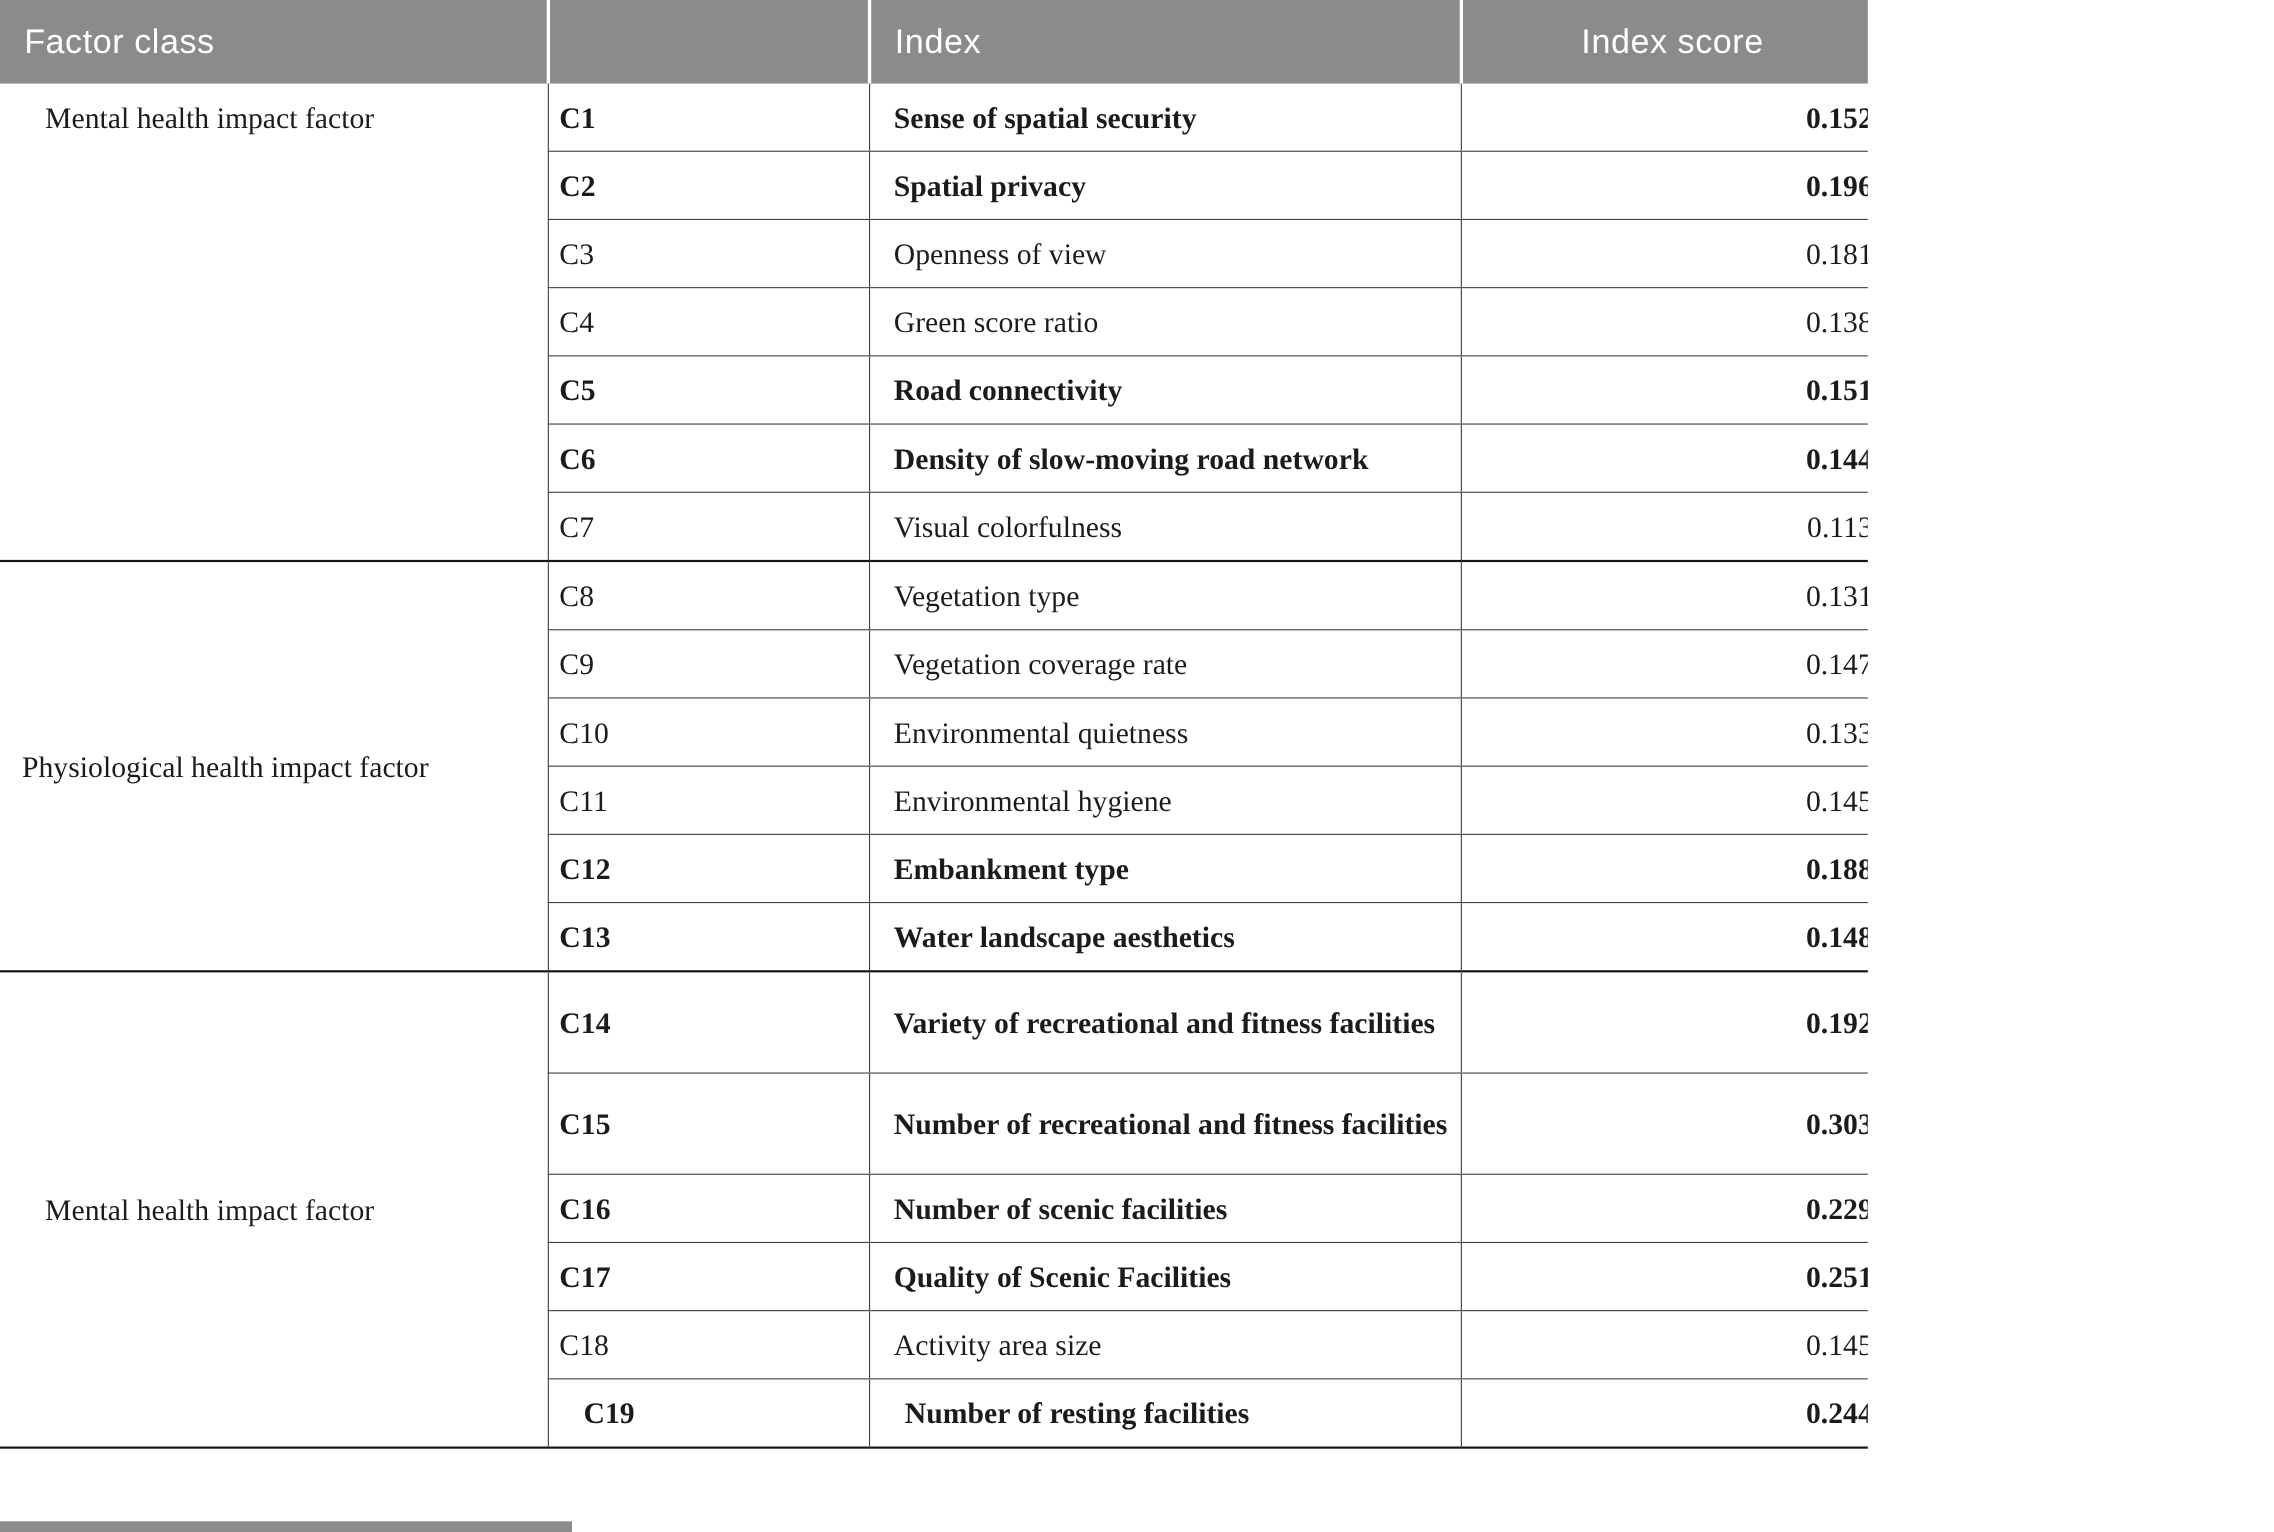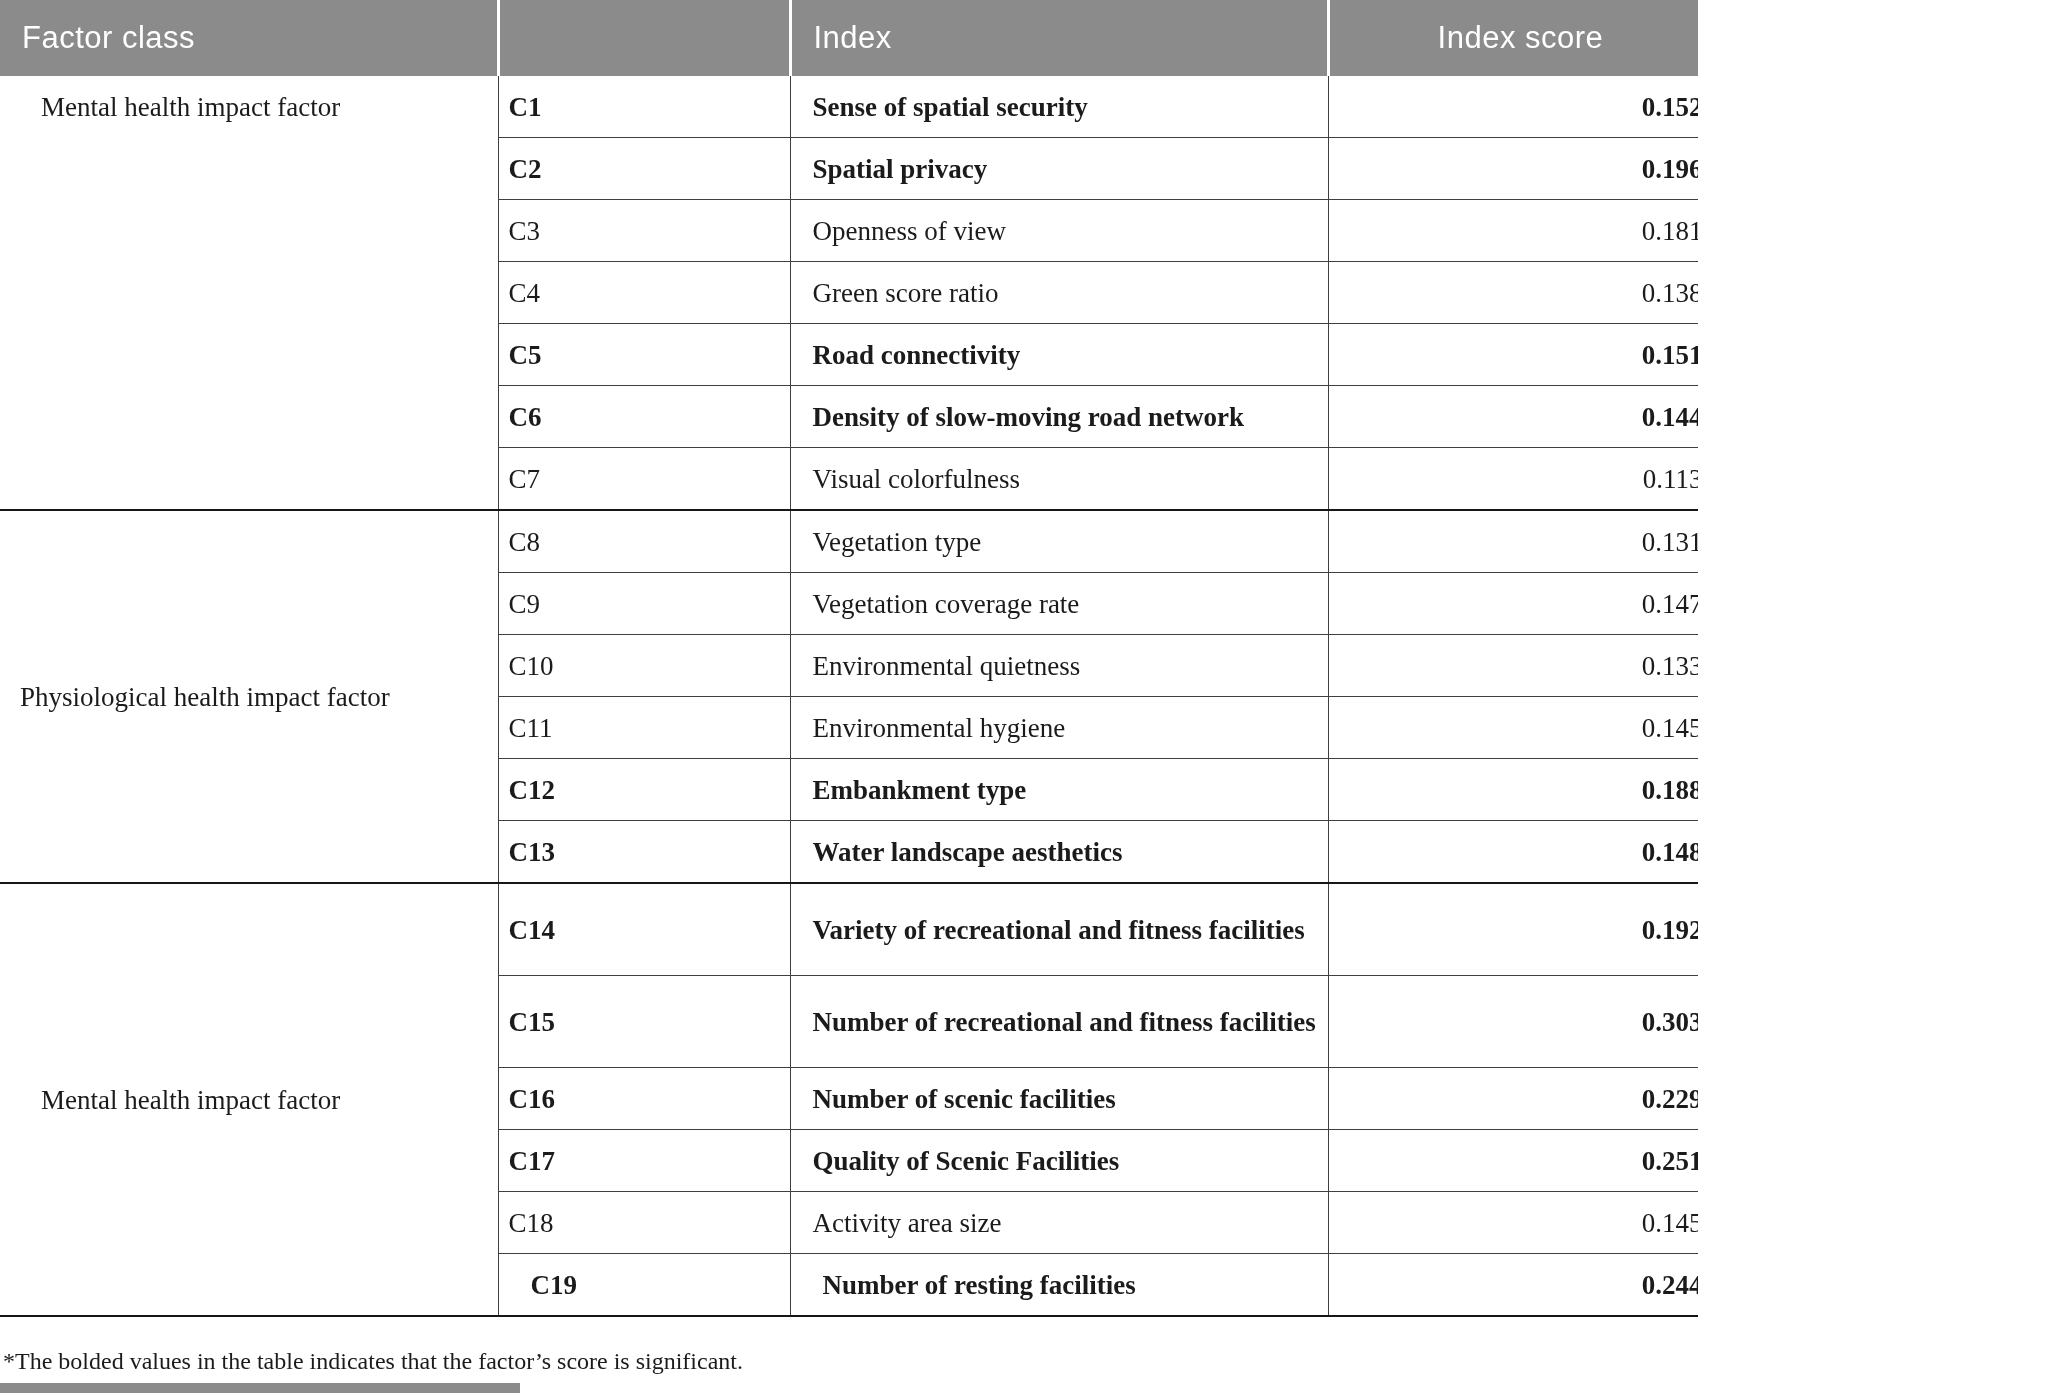--- a/index.html
+++ b/index.html
@@ -236,16 +236,15 @@
       <tr class="table-end bold">
         <td class="code">C19</td>
         <td class="idx">Number of resting facilities</td>
         <td class="score">0.244</td>
         <td class="rank">1</td>
       </tr>
 
     </tbody>
   </table>
 
-  <div class="footnote">*The bolded values in the table indicates that the factor’s score is significant.</div>
   <div class="next-header-sliver"></div>
 
 </div>
 
 </body></html>

